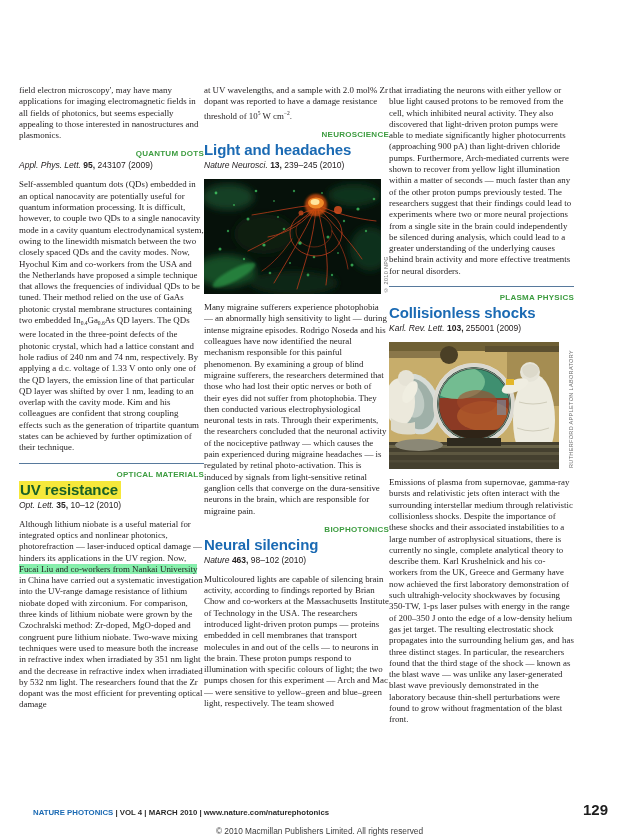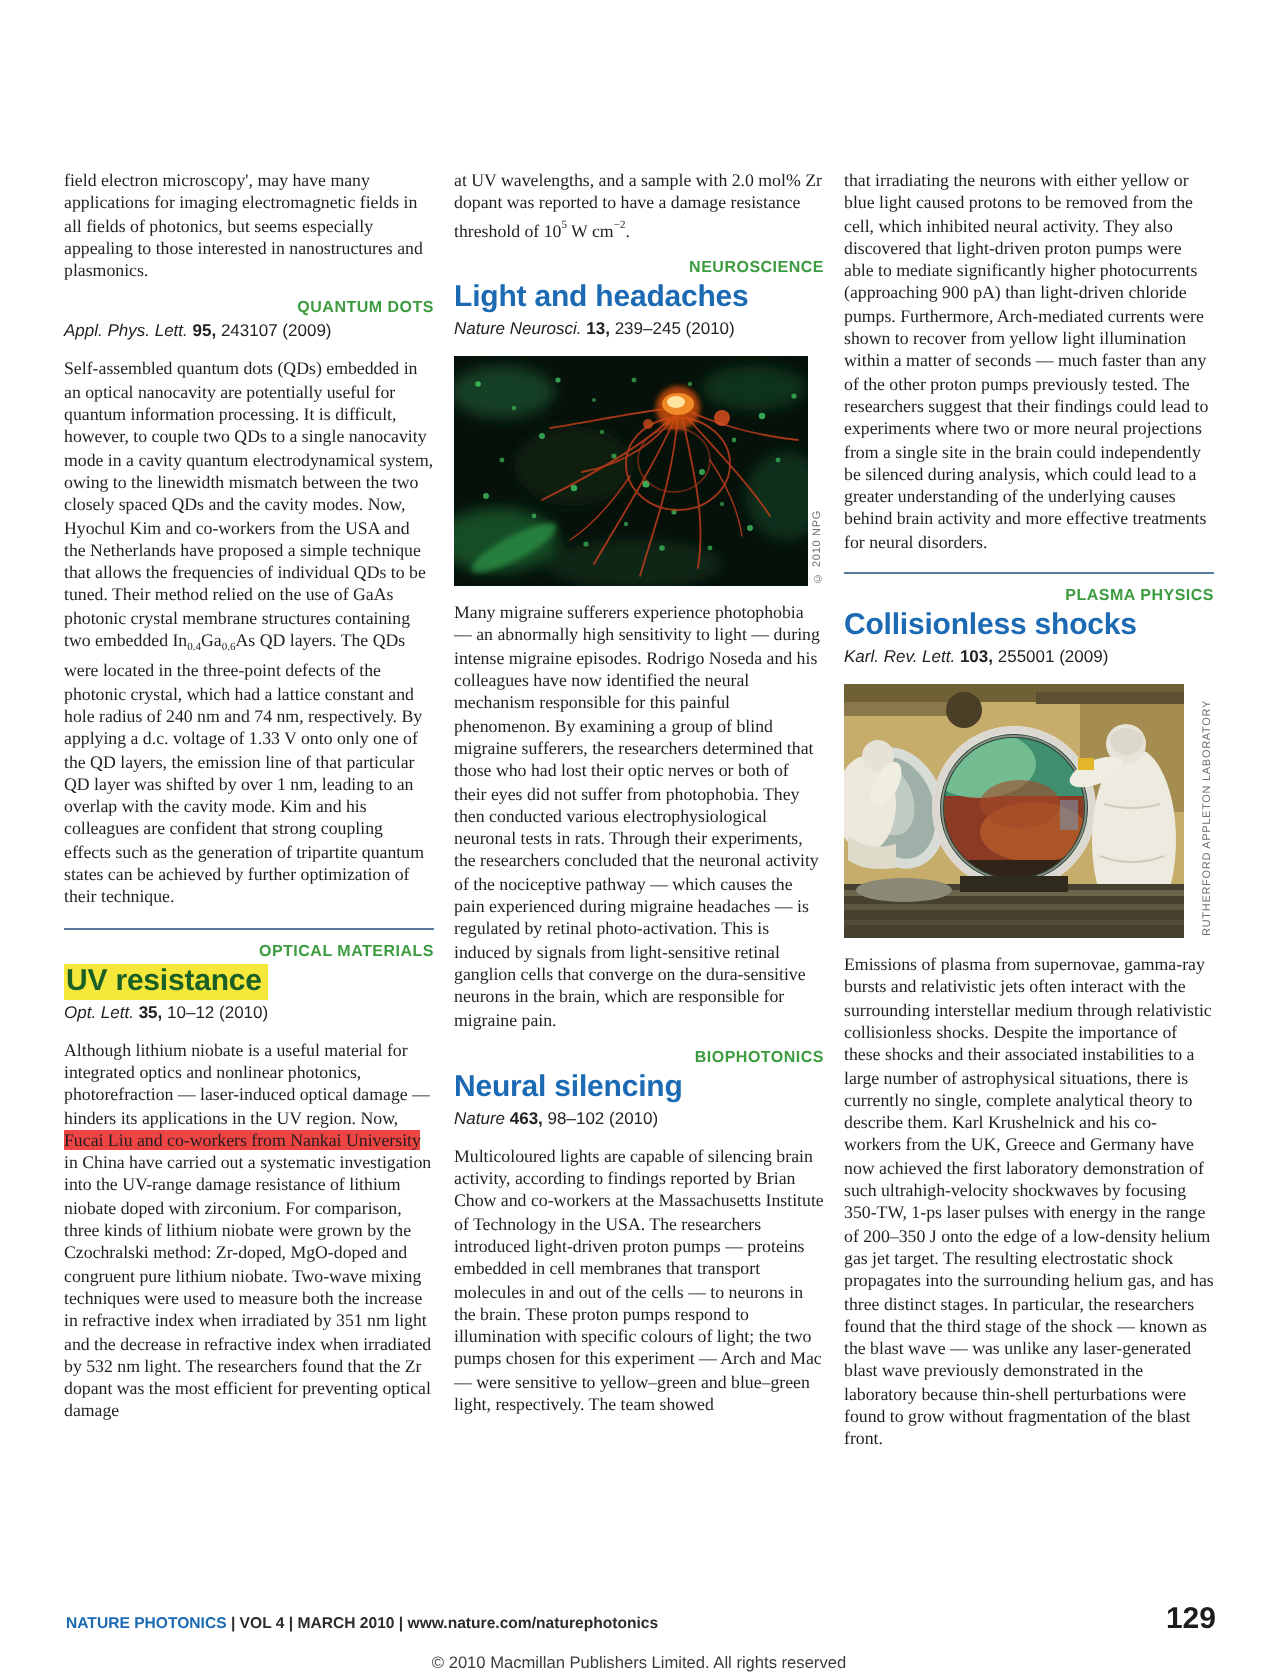--- a/index.html
+++ b/index.html
@@ -5,33 +5,33 @@
   html,body{margin:0;padding:0;background:#ffffff;}
   .page{position:relative;width:639px;height:840px;background:#ffffff;overflow:hidden;
         font-family:"Liberation Serif", serif;}
   
   .topbar{position:absolute;left:33px;top:35px;width:575px;height:21px;display:flex;}
   .topbar-green{width:20px;height:21px;background:#6cae48;}
   .topbar-blue{flex:1;background:#1960a8;color:#ffffff;display:flex;align-items:center;
                justify-content:flex-end;padding-right:8px;
                font:bold 12.5px "Liberation Sans", sans-serif;letter-spacing:.2px;}
   
-  .columns{position:absolute;left:32px;top:85px;width:575px;display:flex;gap:10px;}
+  .columns{position:absolute;left:19px;top:85px;width:575px;display:flex;}
   .col{width:185px;flex:0 0 185px;}
   .body{font:8.9px/11.3px "Liberation Serif", serif;color:#221e1f;margin:0 0 8px;text-align:left;}
   .kicker{font:bold 8px "Liberation Sans", sans-serif;color:#3d9c40;letter-spacing:.25px;margin:0 0 2px;text-align:right;}
   .title{font:bold 15px/17px "Liberation Sans", sans-serif;color:#1b6ab3;margin:0 0 2px;letter-spacing:-.1px;}
   .title-hl{background:#f6e83b;color:#1a6026;padding:0 3px 1px 1px;}
   .ref{font:8.5px "Liberation Sans", sans-serif;color:#262223;margin:0 0 9px;}
   .rule{border:0;border-top:1px solid #57799c;margin:9px 0 6px;}
   .seg-i{font-style:italic;}
   .seg-b{font-weight:bold;font-style:normal;}
   .seg-sub{font-size:62%;vertical-align:-18%;}
   .seg-sup{font-size:62%;vertical-align:38%;}
-  .seg-hl{background:#ef4444;}
+  .seg-hl{background:#86efac;}
   
   .photo-wrap{position:relative;margin:4px 0 8px;width:185px;}
   .photo-wrap svg{display:block;}
   .vcredit{position:absolute;right:0;bottom:1px;writing-mode:vertical-rl;transform:rotate(180deg);
            font:5.5px "Liberation Sans", sans-serif;color:#6e6e6e;letter-spacing:.35px;white-space:nowrap;}
   
   .footer{position:absolute;left:33px;top:801px;width:575px;display:flex;
           justify-content:space-between;align-items:baseline;
           font:bold 7.8px "Liberation Sans", sans-serif;color:#2b2b2b;}
   .footer-journal{color:#1b6ab3;}

